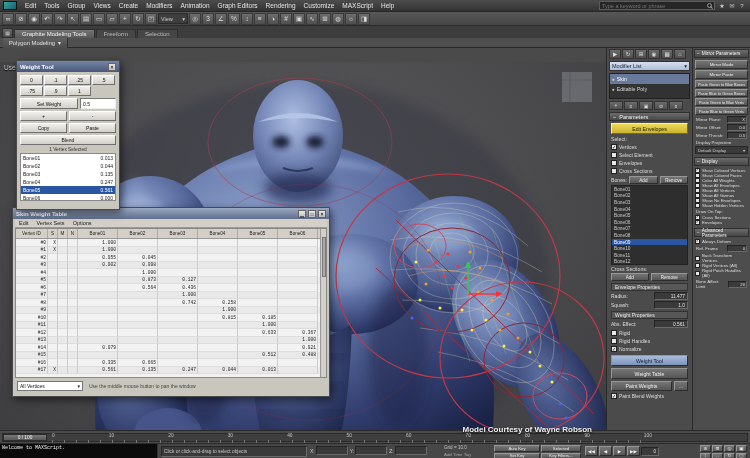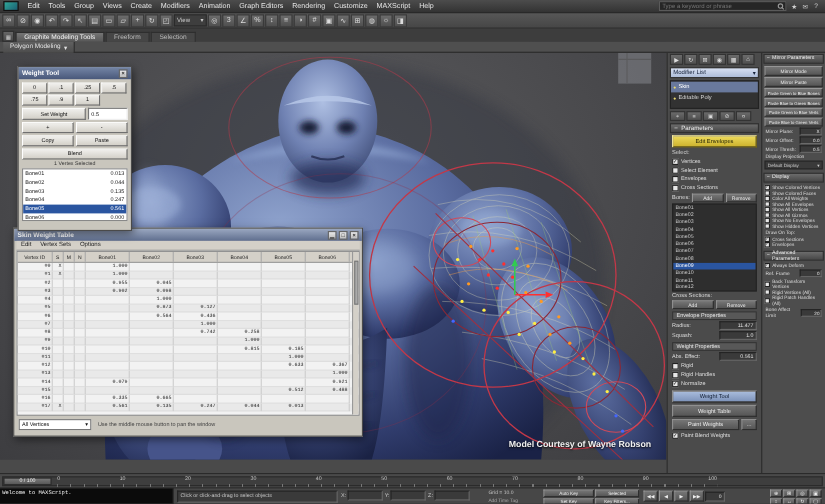--- a/index.html
+++ b/index.html
@@ -25,21 +25,21 @@
   justify-content:space-between;padding:0 2px;font-size:5.5px;gap:2px}
 .ribbontabs{position:absolute;left:0;top:26px;width:750px;height:12px;background:#3d3d3d;display:flex;align-items:flex-end;
   padding:0 2px;gap:1px;font-size:6px;z-index:38}
 .rgrip{width:11px;height:10px;background:linear-gradient(#666,#4a4a4a);border:1px solid #2f2f2f;display:flex;align-items:center;justify-content:center;font-size:5px;color:#ccc}
 .rtab{padding:1px 7px;color:#bdbdbd;background:#464646;border:1px solid #2e2e2e;border-bottom:none;white-space:nowrap}
 .rtab.active{background:linear-gradient(#757575,#575757);color:#f2f2f2}
 .subtabrow{position:absolute;left:0;top:38px;width:750px;height:10px;background:#4f4f4f;border-bottom:1px solid #282828;z-index:37}
 .subtab{position:absolute;left:3px;top:0;height:10px;padding:0 6px;background:linear-gradient(#606060,#4c4c4c);
   border-right:1px solid #2e2e2e;color:#e2e2e2;font-size:5.8px;display:flex;align-items:center;gap:3px}
 
-.viewport{position:absolute;left:0;top:36px;width:606px;height:382px;overflow:hidden;
+.viewport{position:absolute;left:0;top:62px;width:606px;height:382px;overflow:hidden;
   background:radial-gradient(ellipse at 50% 35%,#5b5b5e 0%,#48484b 65%,#3d3d40 100%)}
 .vplabel{position:absolute;left:4px;top:2px;color:#c8c8c8;font-size:6.5px;z-index:5;text-shadow:0 1px 1px #000}
 .credit{position:absolute;right:14px;bottom:10px;color:#f0f0f0;font-size:8px;font-weight:bold;z-index:5;text-shadow:0 1px 2px #000}
 
 .dlg{position:absolute;background:#c9c6bd;border:1px solid #4a4a4a;box-shadow:2px 3px 8px rgba(0,0,0,.55)}
 .dtitle{height:11px;background:linear-gradient(#7586a6,#49587a);display:flex;align-items:center;padding:0 3px;
   color:#fff;font-size:6px;font-weight:bold;gap:2px}
 .dtitle .spacer{flex:1}
 .winbtn{width:8px;height:8px;background:linear-gradient(#e8e8e8,#bcbcbc);border:1px solid #666;color:#222;
   font-size:5px;display:flex;align-items:center;justify-content:center;flex:none}

